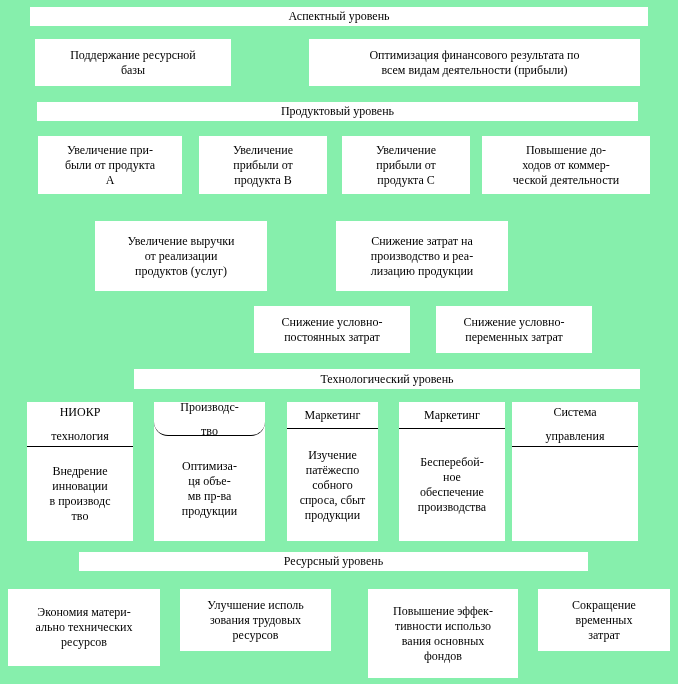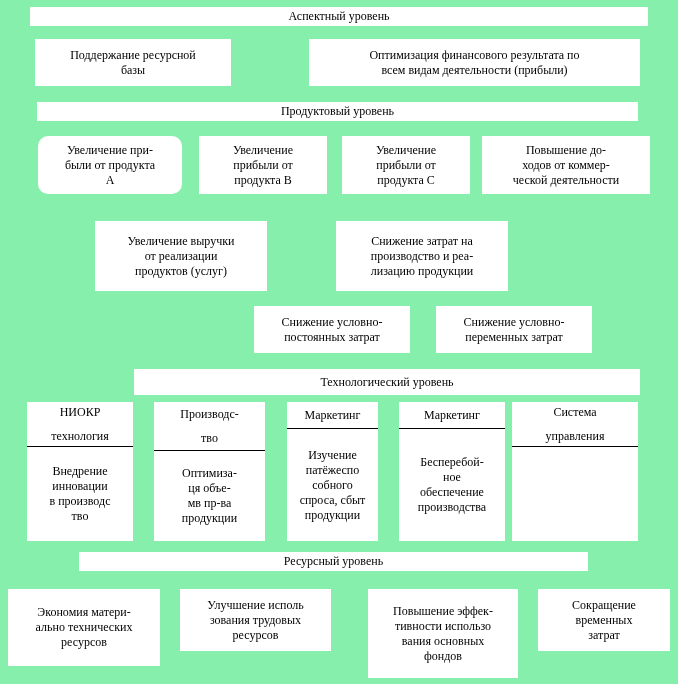--- a/index.html
+++ b/index.html
@@ -61,21 +61,21 @@
   <div class="bar" style="left:30px; top:7px; width:618px; height:19px;">Аспектный уровень</div>
 
   <div class="box" style="left:309px; top:39px; width:331px; height:47px;">Оптимизация финансового результата по
 всем видам деятельности (прибыли)</div>
 
   <div class="box" style="left:35px; top:39px; width:196px; height:47px;">Поддержание ресурсной
 базы</div>
 
   <div class="bar" style="left:37px; top:102px; width:601px; height:19px;">Продуктовый уровень</div>
 
-  <div class="box" style="left:38px; top:136px; width:144px; height:58px;border-radius:10px;">Увеличение при-
+  <div class="box" style="left:38px; top:136px; width:144px; height:58px;">Увеличение при-
 были от продукта
 А</div>
 
   <div class="box" style="left:199px; top:136px; width:128px; height:58px;">Увеличение
 прибыли от
 продукта В</div>
 
   <div class="box" style="left:342px; top:136px; width:128px; height:58px;">Увеличение
 прибыли от
 продукта С</div>
@@ -91,33 +91,33 @@
   <div class="box" style="left:336px; top:221px; width:172px; height:70px;">Снижение затрат на
 производство и реа-
 лизацию продукции</div>
 
   <div class="box" style="left:254px; top:306px; width:156px; height:47px;">Снижение условно-
 постоянных затрат</div>
 
   <div class="box" style="left:436px; top:306px; width:156px; height:47px;">Снижение условно-
 переменных затрат</div>
 
-  <div class="bar" style="left:134px; top:369px; width:506px; height:26px;">Технологический уровень</div>
+  <div class="bar" style="left:134px; top:369px; width:506px; height:20px;">Технологический уровень</div>
 
   <div class="tech" style="left:27px; top:402px; width:106px; height:139px;">
     <div class="title" style="height:45px;">НИОКР
 технология</div>
     <div class="tbody">Внедрение
 инновации
 в производс
 тво</div>
   </div>
 
   <div class="tech" style="left:154px; top:402px; width:111px; height:139px;">
-    <div class="title" style="height:49px;">Производс-
+    <div class="title" style="height:34px;border-radius:14px;">Производс-
 тво</div>
     <div class="tbody">Оптимиза-
 ця объе-
 мв пр-ва
 продукции</div>
   </div>
 
   <div class="tech" style="left:287px; top:402px; width:91px; height:139px;">
     <div class="title" style="height:27px;">Маркетинг</div>
     <div class="tbody">Изучение

